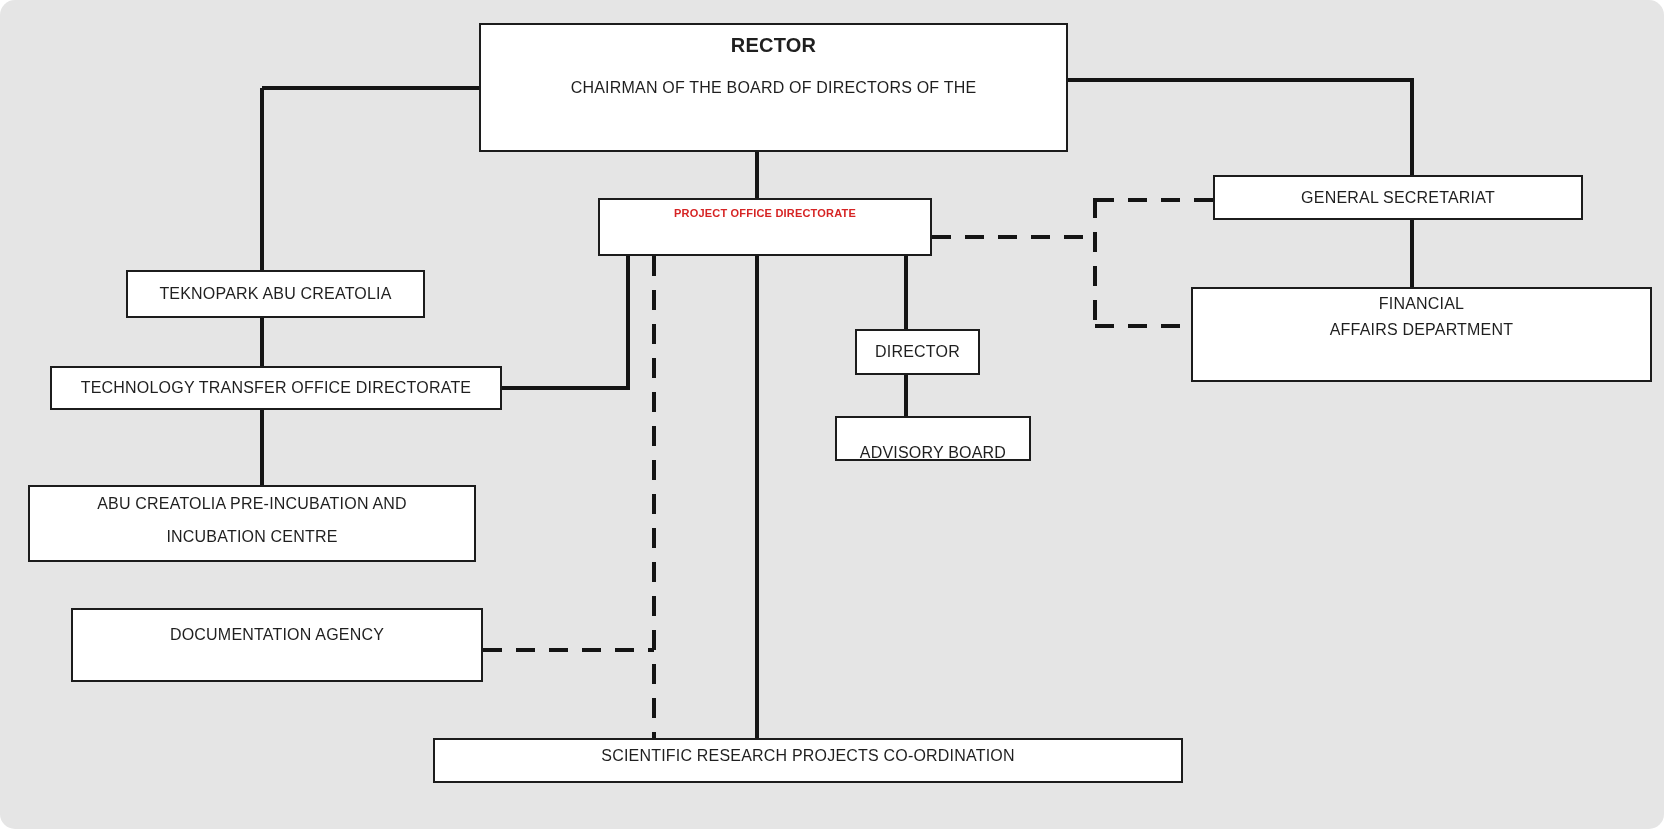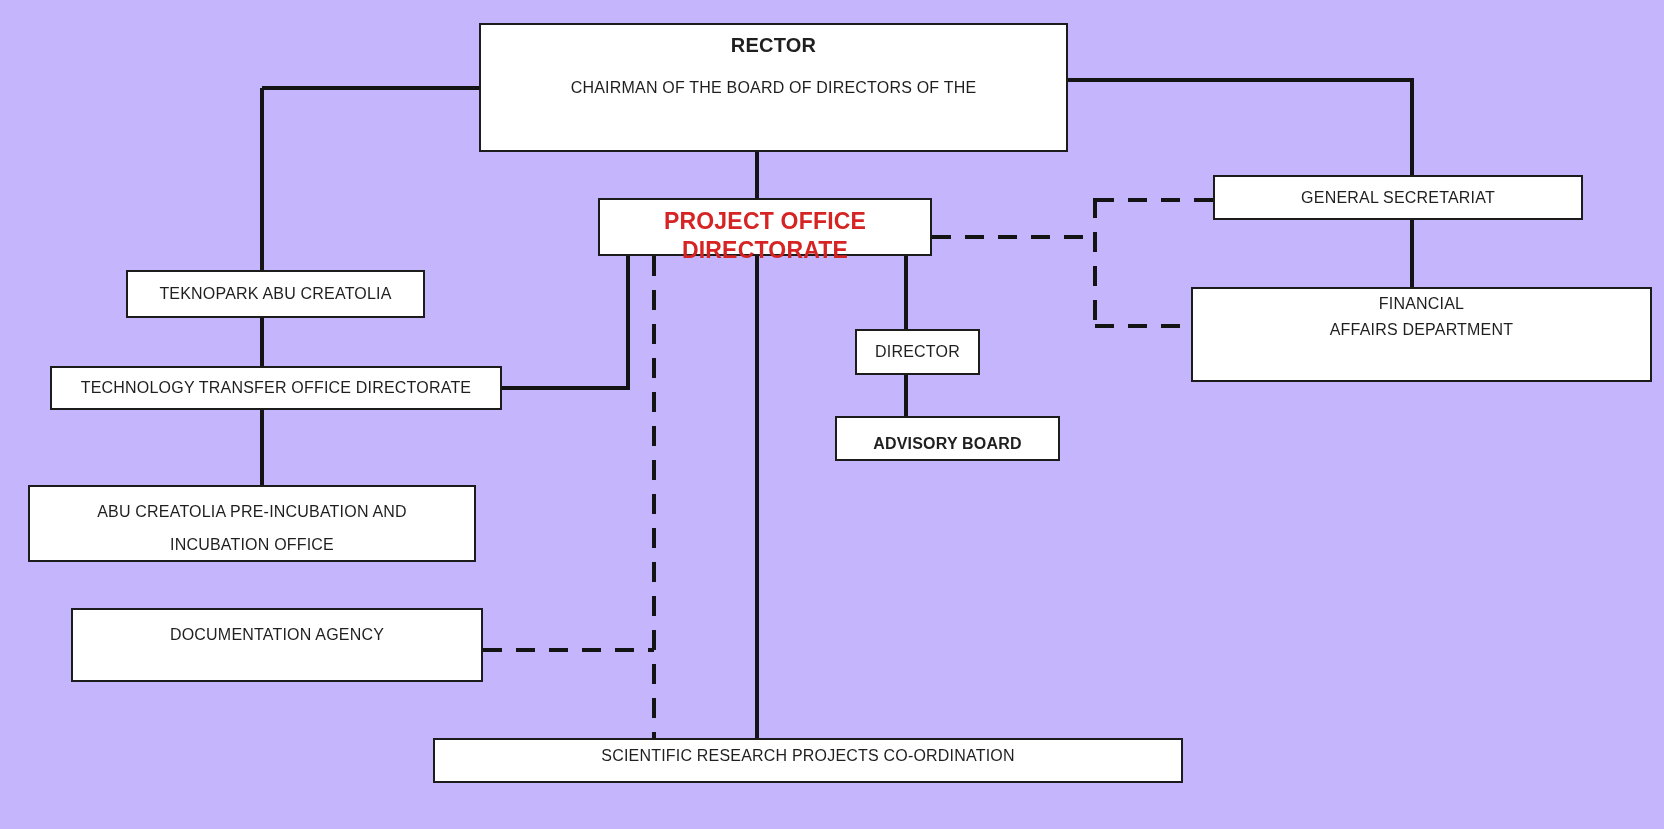--- a/index.html
+++ b/index.html
@@ -1,55 +1,56 @@
 <!DOCTYPE html>
 <html><head>
 <meta charset="utf-8">
 <style>
   html,body{margin:0;padding:0;background:#ffffff;}
   #stage{
     position:relative;
     width:1664px;
     height:829px;
-    background:#c4b5fd;
+    background:#e5e5e5;
     font-family:"Liberation Sans", sans-serif;
     color:#1f1f1f;
     overflow:hidden;
+    border-radius:15px;
   }
   .node{
     position:absolute;
     background:#ffffff;
     border:2px solid #1c1c1c;
     box-sizing:border-box;
     text-align:center;
     font-size:16px;
     letter-spacing:0.2px;
     line-height:1.25;
     z-index:3;
   }
   .node .line{display:block;}
   .vcenter{display:flex;flex-direction:column;justify-content:center;align-items:center;}
   
   #n-rector{left:479px;top:23px;width:589px;height:129px;padding-top:8px;}
   #n-rector .title{display:block;font-weight:bold;font-size:20px;margin-bottom:16px;}
   #n-rector .line{line-height:28px;}
   #n-pod{left:598px;top:198px;width:334px;height:58px;padding-top:7px;
-         font-weight:bold;font-size:23px;}
+         font-weight:bold;font-size:11px;}
   #n-gs{left:1213px;top:175px;width:370px;height:45px;}
   #n-fin{left:1191px;top:287px;width:461px;height:95px;padding-top:2px;}
   #n-fin .line{line-height:26px;}
   #n-fin .gap{height:16px;}
   #n-teknopark{left:126px;top:270px;width:299px;height:48px;}
   #n-tto{left:50px;top:366px;width:452px;height:44px;}
-  #n-abu{left:28px;top:485px;width:448px;height:77px;padding-top:8px;}
+  #n-abu{left:28px;top:485px;width:448px;height:77px;padding-top:0;}
   #n-abu .line{line-height:33px;}
   #n-turkish{left:71px;top:608px;width:412px;height:74px;padding-top:8px;}
   #n-turkish .line{line-height:33px;}
   #n-director{left:855px;top:329px;width:125px;height:46px;}
-  #n-advisory{left:835px;top:416px;width:225px;height:45px;padding-top:16px;font-weight:bold;}
+  #n-advisory{left:835px;top:416px;width:196px;height:45px;padding-top:25px;}
   #n-sci{left:433px;top:738px;width:750px;height:45px;padding-top:6px;font-size:16px;}
   
   .hline,.vline{position:absolute;background:#141414;z-index:1;}
   .hline{height:4px;}
   .vline{width:4px;}
   
   .hdash{position:absolute;height:4px;z-index:1;
     background:repeating-linear-gradient(to right,#141414 0 19px,transparent 19px 33px);}
   .vdash{position:absolute;width:4px;z-index:1;
     background:repeating-linear-gradient(to bottom,#141414 0 20px,transparent 20px 34px);}
@@ -123,21 +124,21 @@
   <div class="node vcenter" id="n-teknopark">
     <span class="line">TEKNOPARK ABU CREATOLIA</span>
   </div>
 
   <div class="node vcenter" id="n-tto">
     <span class="line">TECHNOLOGY TRANSFER OFFICE DIRECTORATE</span>
   </div>
 
   <div class="node" id="n-abu">
     <span class="line">ABU CREATOLIA PRE-INCUBATION AND</span>
-    <span class="line">INCUBATION OFFICE</span>
+    <span class="line">INCUBATION CENTRE</span>
   </div>
 
   <div class="node" id="n-turkish">
     <span class="line">DOCUMENTATION AGENCY</span>
   </div>
 
   <div class="node vcenter" id="n-director">
     <span class="line">DIRECTOR</span>
   </div>
 

